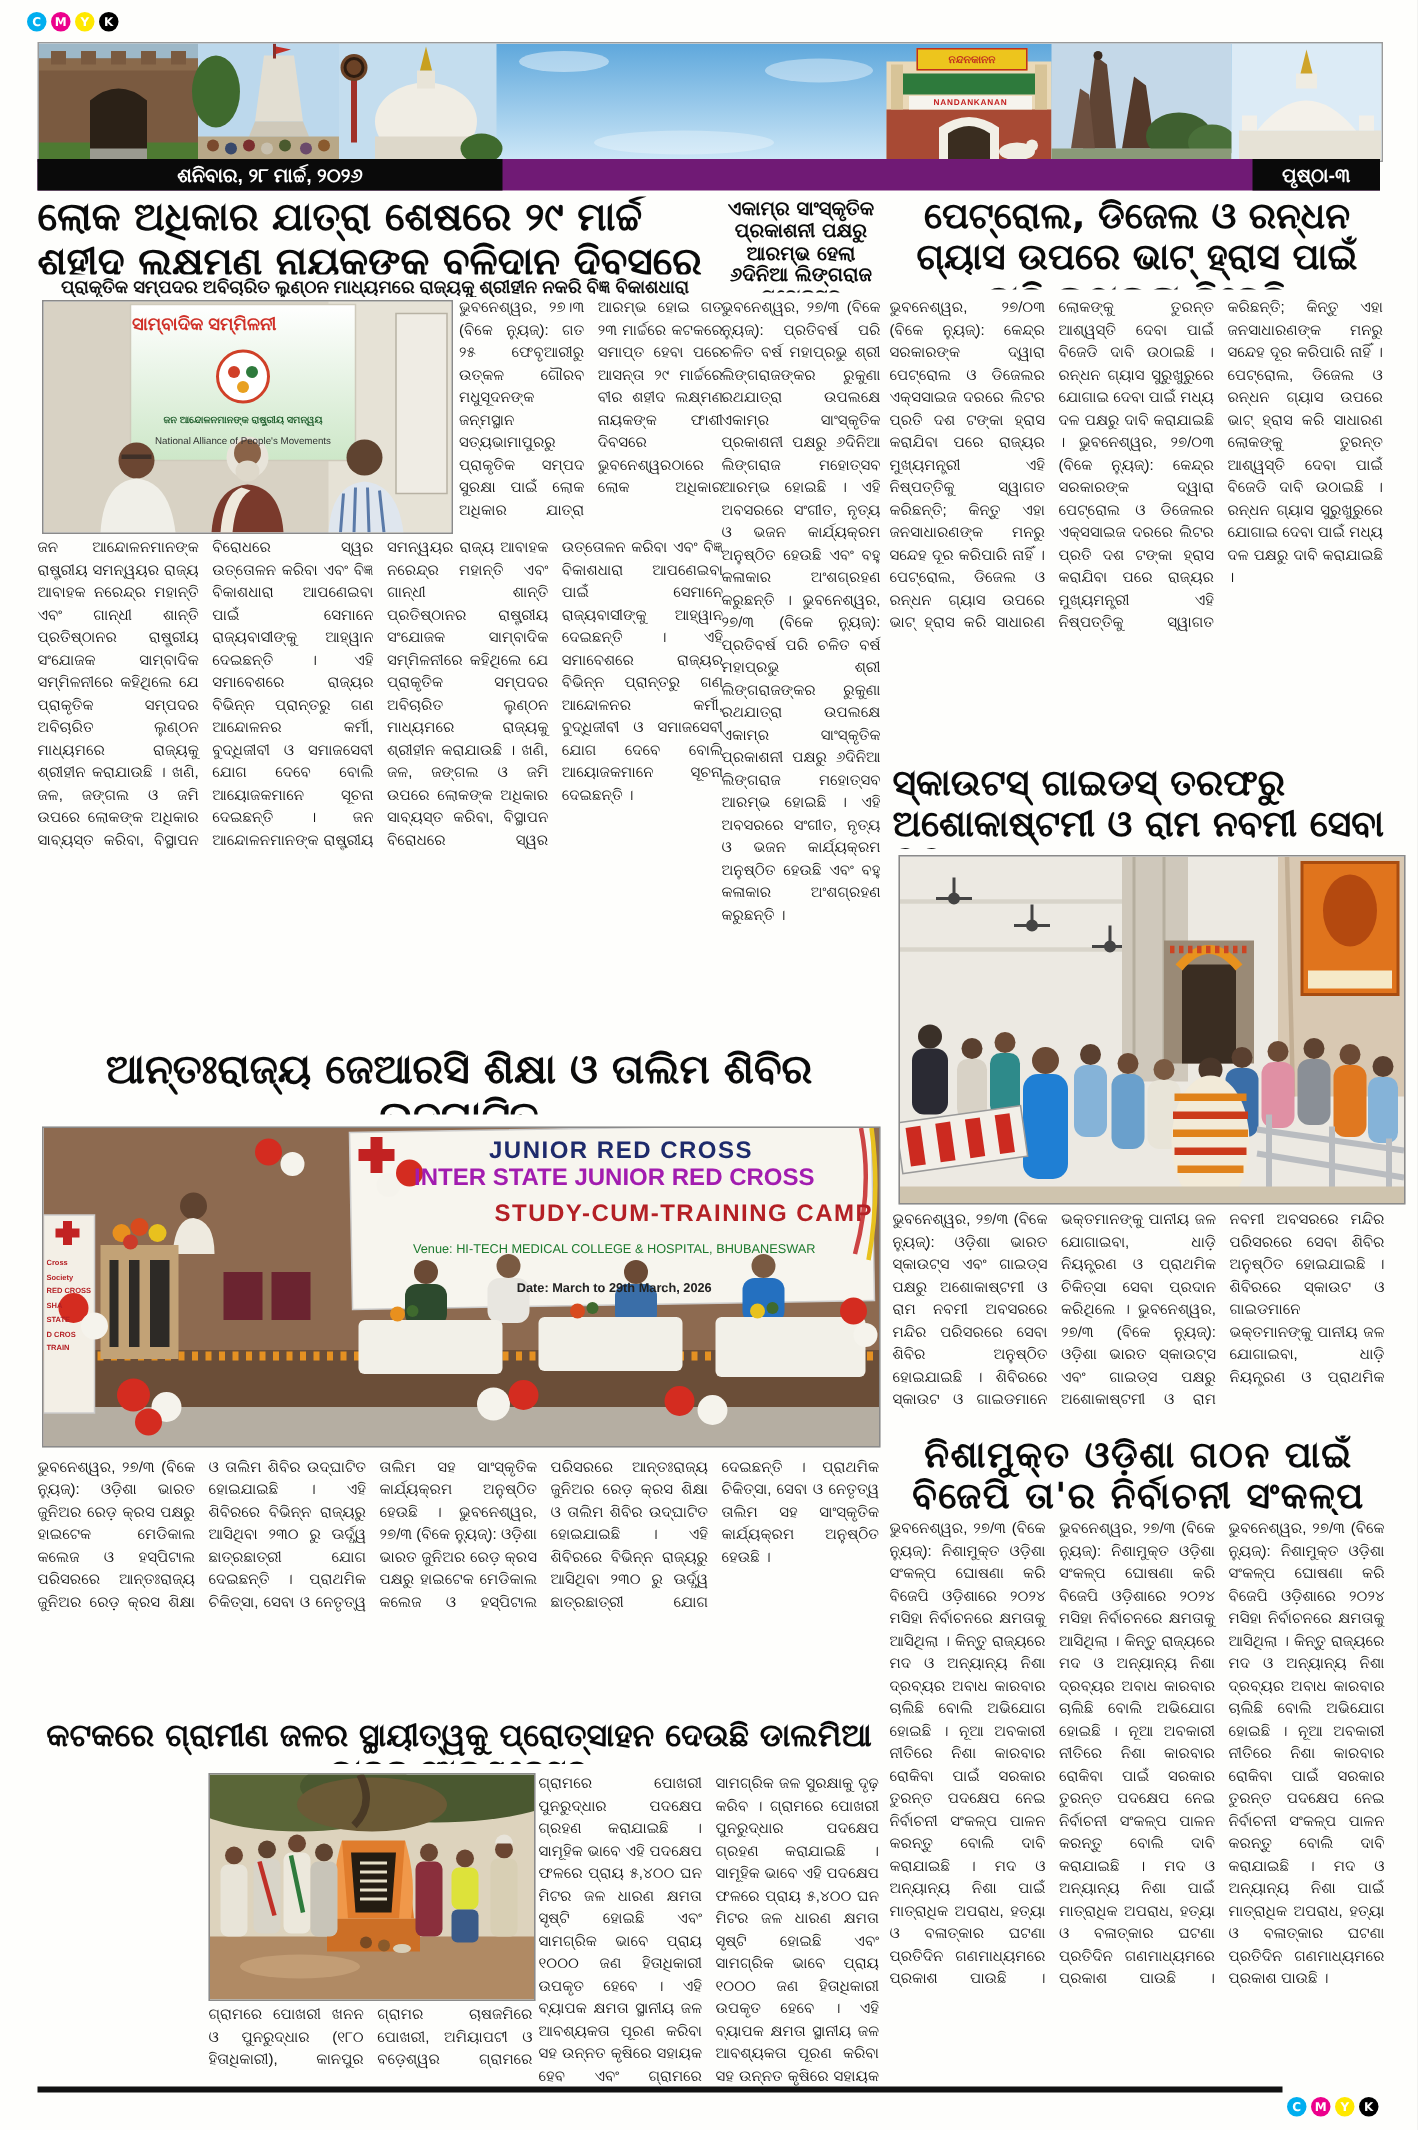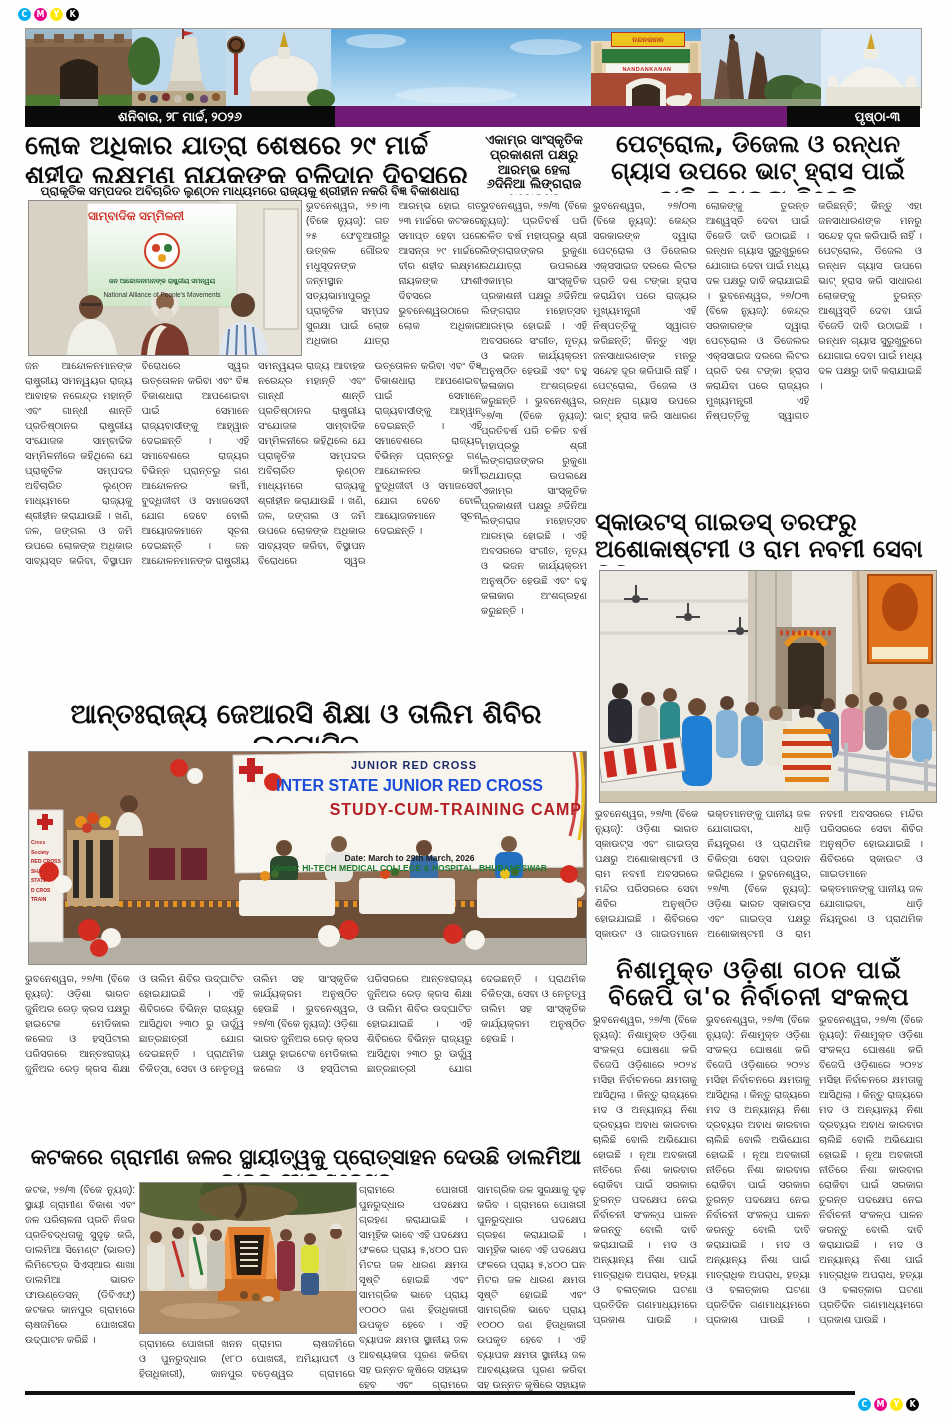--- a/index.html
+++ b/index.html
@@ -20,38 +20,38 @@
       font-family:"DejaVu Sans",sans-serif;white-space:nowrap;overflow:hidden;}
   .nk-odia{position:absolute;left:585px;top:3px;width:72px;height:13px;background:#edc51d;border:1px solid #c03020;
       color:#c03020;font-size:7px;font-weight:bold;display:flex;align-items:center;justify-content:center;overflow:hidden;}
   .nk-en{position:absolute;left:580px;top:35px;width:82px;height:9px;background:#f6f4ee;color:#c42222;
       font-size:5.5px;font-weight:bold;letter-spacing:.5px;display:flex;align-items:center;justify-content:center;overflow:hidden;}
   
   .datebar{left:25px;top:106px;width:895px;height:21px;background:#701a75;}
   .datebar-left{position:absolute;left:0;top:0;width:310px;height:21px;background:#0a0a0a;color:#fff;
       font-size:13px;font-weight:bold;display:flex;align-items:center;justify-content:center;overflow:hidden;}
   .datebar-right{position:absolute;right:0;top:0;width:85px;height:21px;background:#0a0a0a;color:#fff;
-      font-size:13px;font-weight:bold;display:flex;align-items:center;justify-content:center;overflow:hidden;padding-left:48px;}
+      font-size:13px;font-weight:bold;display:flex;align-items:center;justify-content:center;overflow:hidden;}
   
   .hl{font-weight:bold;color:#0b0b0b;line-height:1.14;overflow:hidden;font-family:"DejaVu Sans",sans-serif;}
   .sub{font-weight:bold;color:#111;text-align:center;overflow:hidden;}
   .bt{font-size:10px;line-height:1.5;text-align:justify;color:#161616;overflow:hidden;
       column-gap:9px;word-break:break-word;}
   .c2{column-count:2;} .c3{column-count:3;} .c4{column-count:4;} .c5{column-count:5;}
   
   .photo{border:1px solid #8a8a8a;overflow:hidden;background:#ddd;}
   .photo svg{display:block;width:100%;height:100%;}
   .ov{position:absolute;overflow:hidden;}
   .press-title{color:#d03028;font-weight:bold;font-size:12px;text-align:left;}
   .press-sub{color:#1d5c2a;font-weight:bold;font-size:6.5px;text-align:center;}
   .press-en{color:#333;font-size:6.5px;text-align:center;}
-  .jrc-b1{color:#1d2a6b;font-weight:bold;font-size:11px;text-align:center;letter-spacing:1px;}
-  .jrc-b2{color:#1d4ed8;font-weight:bold;font-size:16px;text-align:center;}
+  .jrc-b1{color:#1d2a6b;font-weight:bold;font-size:16px;text-align:center;letter-spacing:1px;}
+  .jrc-b2{color:#a21caf;font-weight:bold;font-size:16px;text-align:center;}
   .jrc-b3{color:#b42025;font-weight:bold;font-size:16px;text-align:right;letter-spacing:1px;}
-  .jrc-b4{color:#1d7a2e;font-weight:bold;font-size:8.5px;text-align:center;margin-top:36px;}
+  .jrc-b4{color:#1d7a2e;font-weight:normal;font-size:8.5px;text-align:center;}
   .jrc-b5{color:#222;font-weight:bold;font-size:8.5px;text-align:center;}
   .jrc-side{color:#b42025;font-weight:bold;font-size:5px;line-height:1.9;white-space:pre-line;}
   .rule{background:#111;}
 </style>
 </head>
 <body>
 
 <div class="page">
 
   <div class="abs cmyk" style="left:18px;top:8px;">
@@ -375,21 +375,20 @@
     <div class="ov jrc-side" style="left:2px;top:86px;width:31px;">Cross Society
 RED CROSS
 SHA
 STATE
 D CROS
 TRAIN</div>
   </div>
   <div class="abs bt c5" style="left:25px;top:971px;width:561px;height:170px;">ଭୁବନେଶ୍ୱର, ୨୭/୩ (ବିକେ ନ୍ୟୁଜ୍): ଓଡ଼ିଶା ଭାରତ ଜୁନିଅର ରେଡ଼ କ୍ରସ ପକ୍ଷରୁ ହାଇଟେକ ମେଡିକାଲ କଲେଜ ଓ ହସ୍ପିଟାଲ ପରିସରରେ ଆନ୍ତଃରାଜ୍ୟ ଜୁନିଅର ରେଡ଼ କ୍ରସ ଶିକ୍ଷା ଓ ତାଲିମ ଶିବିର ଉଦ୍‌ଘାଟିତ ହୋଇଯାଇଛି । ଏହି ଶିବିରରେ ବିଭିନ୍ନ ରାଜ୍ୟରୁ ଆସିଥିବା ୨୩୦ ରୁ ଊର୍ଦ୍ଧ୍ୱ ଛାତ୍ରଛାତ୍ରୀ ଯୋଗ ଦେଇଛନ୍ତି । ପ୍ରାଥମିକ ଚିକିତ୍ସା, ସେବା ଓ ନେତୃତ୍ୱ ତାଲିମ ସହ ସାଂସ୍କୃତିକ କାର୍ଯ୍ୟକ୍ରମ ଅନୁଷ୍ଠିତ ହେଉଛି । ଭୁବନେଶ୍ୱର, ୨୭/୩ (ବିକେ ନ୍ୟୁଜ୍): ଓଡ଼ିଶା ଭାରତ ଜୁନିଅର ରେଡ଼ କ୍ରସ ପକ୍ଷରୁ ହାଇଟେକ ମେଡିକାଲ କଲେଜ ଓ ହସ୍ପିଟାଲ ପରିସରରେ ଆନ୍ତଃରାଜ୍ୟ ଜୁନିଅର ରେଡ଼ କ୍ରସ ଶିକ୍ଷା ଓ ତାଲିମ ଶିବିର ଉଦ୍‌ଘାଟିତ ହୋଇଯାଇଛି । ଏହି ଶିବିରରେ ବିଭିନ୍ନ ରାଜ୍ୟରୁ ଆସିଥିବା ୨୩୦ ରୁ ଊର୍ଦ୍ଧ୍ୱ ଛାତ୍ରଛାତ୍ରୀ ଯୋଗ ଦେଇଛନ୍ତି । ପ୍ରାଥମିକ ଚିକିତ୍ସା, ସେବା ଓ ନେତୃତ୍ୱ ତାଲିମ ସହ ସାଂସ୍କୃତିକ କାର୍ଯ୍ୟକ୍ରମ ଅନୁଷ୍ଠିତ ହେଉଛି ।</div>
 
   <div class="abs hl" style="left:25px;top:1146px;width:562px;height:30px;font-size:21px;text-align:center;">କଟକରେ ଗ୍ରାମୀଣ ଜଳର ସ୍ଥାୟୀତ୍ୱକୁ ପ୍ରୋତ୍ସାହନ ଦେଉଛି ଡାଲମିଆ ଭାରତ ଫାଉଣ୍ଡେସନ୍</div>
-  <div class="abs bt" style="left:25px;top:1182px;width:110px;height:212px;">କଟକ, ୨୭/୩ (ବିକେ ନ୍ୟୁଜ୍): ସ୍ଥାୟୀ ଗ୍ରାମୀଣ ବିକାଶ ଏବଂ ଜଳ ପରିଚାଳନା ପ୍ରତି ନିଜର ପ୍ରତିବଦ୍ଧତାକୁ ସୁଦୃଢ଼ କରି, ଡାଲମିଆ ସିମେଣ୍ଟ (ଭାରତ) ଲିମିଟେଡ୍‌ର ସିଏସ୍‌ଆର ଶାଖା ଡାଲମିଆ ଭାରତ ଫାଉଣ୍ଡେସନ୍ (ଡିବିଏଫ୍) କଟକର କାନପୁର ଗ୍ରାମରେ ଚାଷଜମିରେ ପୋଖରୀର ଉଦ୍‌ଘାଟନ କରିଛି ।</div>
   <div class="abs photo" style="left:139px;top:1182px;width:216px;height:150px;">
     <svg viewBox="0 0 216 150" preserveAspectRatio="none">
       <rect width="216" height="150" fill="#ddd3bd"></rect>
       <ellipse cx="60" cy="12" rx="80" ry="26" fill="#5a6638"></ellipse>
       <ellipse cx="150" cy="8" rx="90" ry="24" fill="#4a5830"></ellipse>
       <ellipse cx="108" cy="20" rx="50" ry="18" fill="#6b5a36"></ellipse>
       <path d="M100 0 q10 20 -4 34" stroke="#4a3a26" stroke-width="5" fill="none"></path>
       <rect y="108" width="216" height="42" fill="#b08a64"></rect>
       <ellipse cx="60" cy="128" rx="40" ry="8" fill="#c29d75"></ellipse>
       <g>

